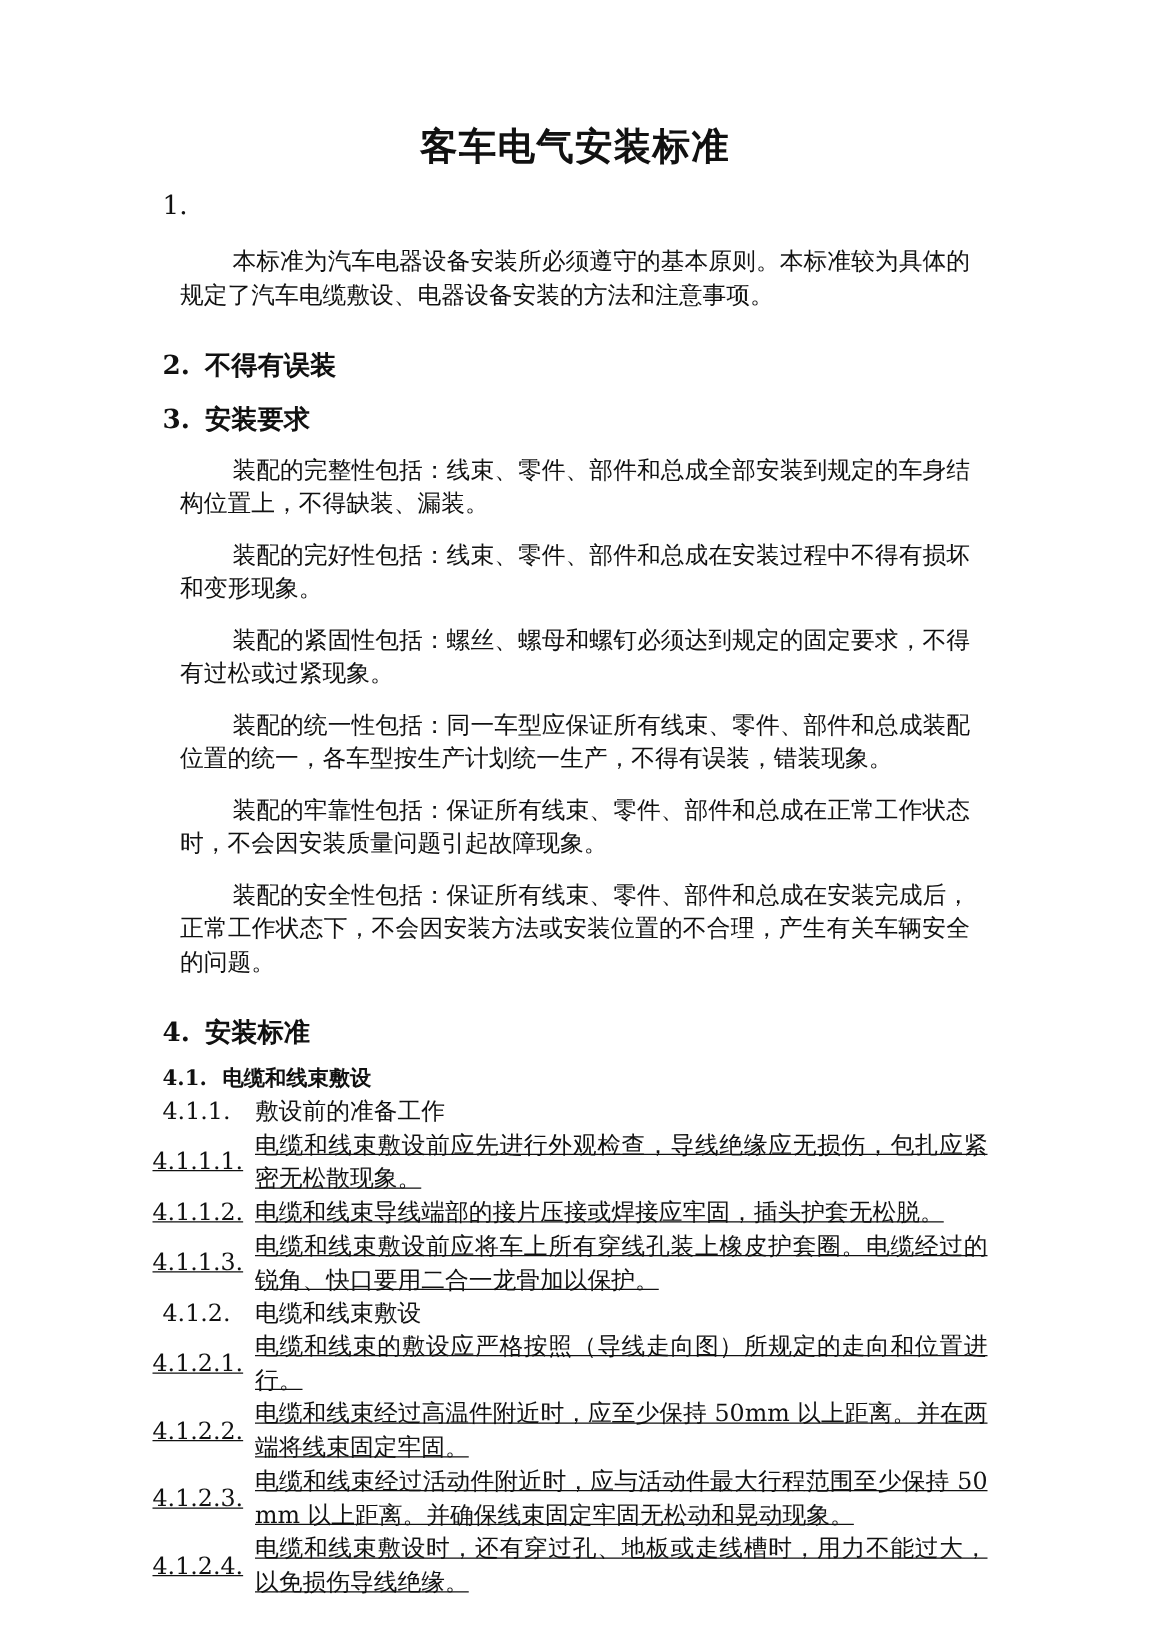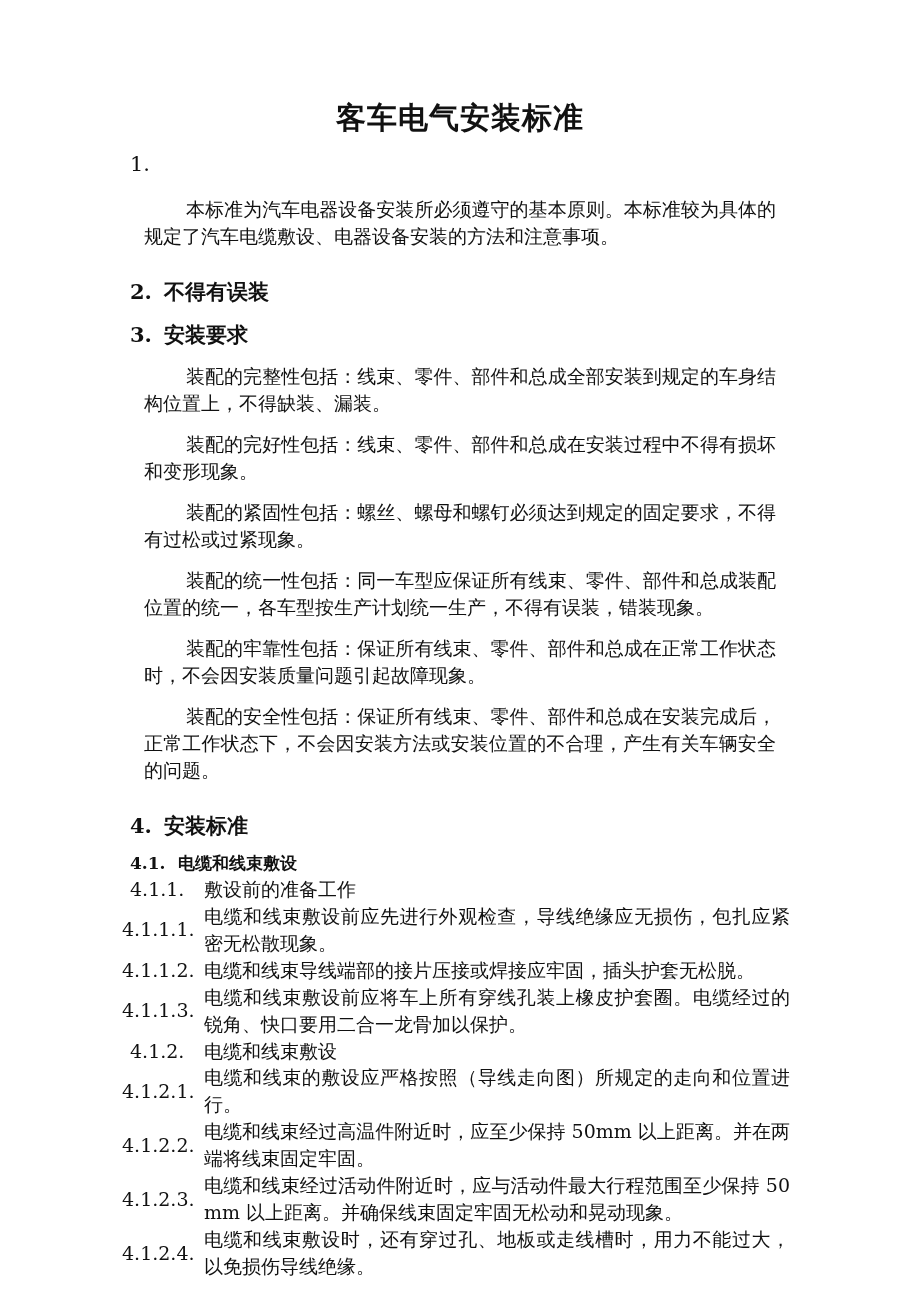--- a/index.html
+++ b/index.html
@@ -105,21 +105,21 @@
   .clause .cbody {
     flex: 1 1 auto;
     text-align: justify;
     text-justify: inter-ideograph;
     word-break: break-all;
   }
   
   .clause.d3 .cnum { width: 74px; }
   
   .clause.d4 .cnum { width: 82px; }
-  .clause.d4 { margin-left: -8px; }
+  .clause.d4 { margin-left: -8px; text-decoration: underline; }
   .num-lat { font-family: "DejaVu Serif", "Liberation Serif", serif; }
 </style>
 </head>
 <body>
 
 <div class="page">
 
   <h1 class="doc-title">客车电气安装标准</h1>
 
   <div class="h1row light">

